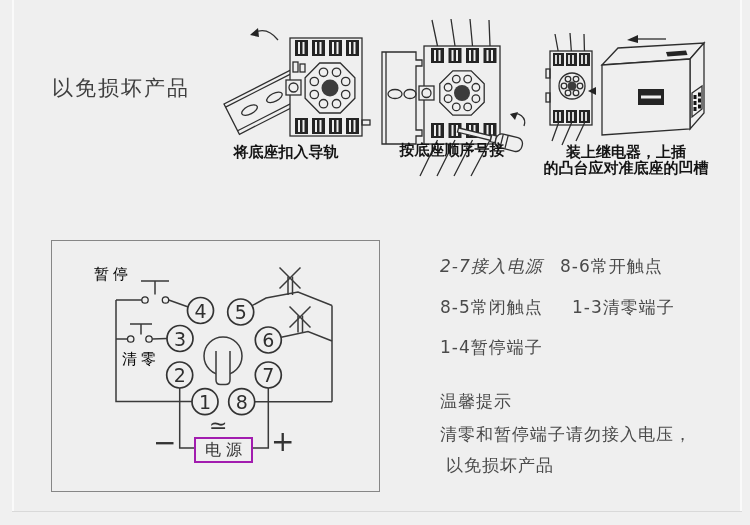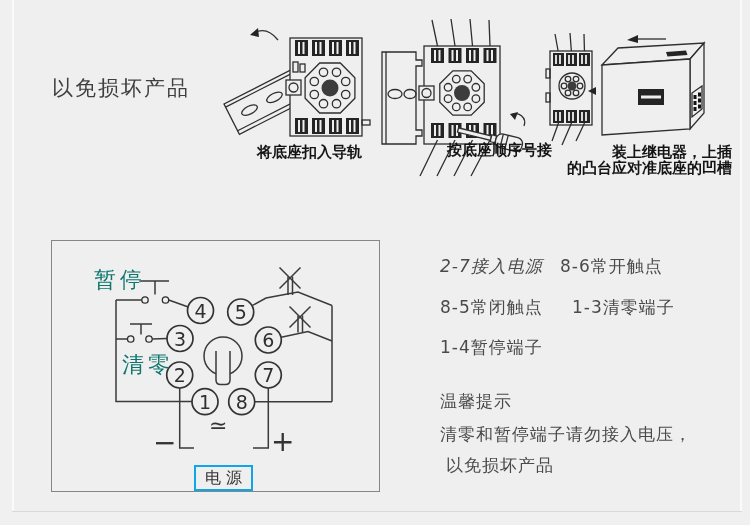--- a/index.html
+++ b/index.html
@@ -14,44 +14,44 @@
     background:#efefef;
     border-left:2px solid #fafafa;border-right:2px solid #fafafa;
     box-shadow:0 1px 0 #d9d9d9;
   }
   .abs{position:absolute;}
   .section-title{
     left:52px;top:74px;font-size:21px;letter-spacing:2px;color:#3f3f3f;
   }
   .step-caption{
     font-weight:bold;font-size:15px;line-height:16px;color:#141414;
-    text-align:right;letter-spacing:0px;white-space:nowrap;
+    text-align:center;letter-spacing:0px;white-space:nowrap;
   }
   .cap1{left:210px;top:144px;width:152px;}
   .cap2{left:352px;top:142px;width:200px;}
   .cap3{left:520px;top:144px;width:212px;}
   svg{display:block;}
   .ink{stroke:#2e2e2e;fill:none;stroke-width:1.3;}
   .ink-fill{stroke:#2e2e2e;fill:#efefef;stroke-width:1.3;}
   .dark{fill:#242424;stroke:none;}
   
   .wiring{
     left:51px;top:240px;width:327px;height:250px;
     border:1px solid #868686;background:#efefef;
   }
-  .wiring .lbl{position:absolute;font-size:22px;letter-spacing:4px;color:#0f766e;white-space:nowrap;}
+  .wiring .lbl{position:absolute;font-size:15px;letter-spacing:4px;color:#000000;white-space:nowrap;}
   .pin{
     position:absolute;width:26px;height:26px;text-align:center;line-height:26px;
     font-size:19px;color:#2f2f2f;
   }
   .powerbox{
     position:absolute;left:142px;top:196px;width:59px;height:26px;
-    border:2px solid #0ea5e9;box-sizing:border-box;
+    border:2px solid #a21caf;box-sizing:border-box;
     display:flex;align-items:center;justify-content:center;
-    font-size:16px;letter-spacing:5px;text-indent:5px;color:#333;margin-top:28px;
+    font-size:16px;letter-spacing:5px;text-indent:5px;color:#333;
   }
   .acsym{position:absolute;left:157px;top:172px;font-size:22px;color:#333;}
   .minus{position:absolute;left:101px;top:185px;font-size:28px;color:#333;}
   .plus{position:absolute;left:219px;top:184px;font-size:28px;color:#333;}
   
   .note{position:absolute;font-size:17px;letter-spacing:1px;color:#4a4a4a;white-space:nowrap;}
 </style>
 </head>
 <body>
 

